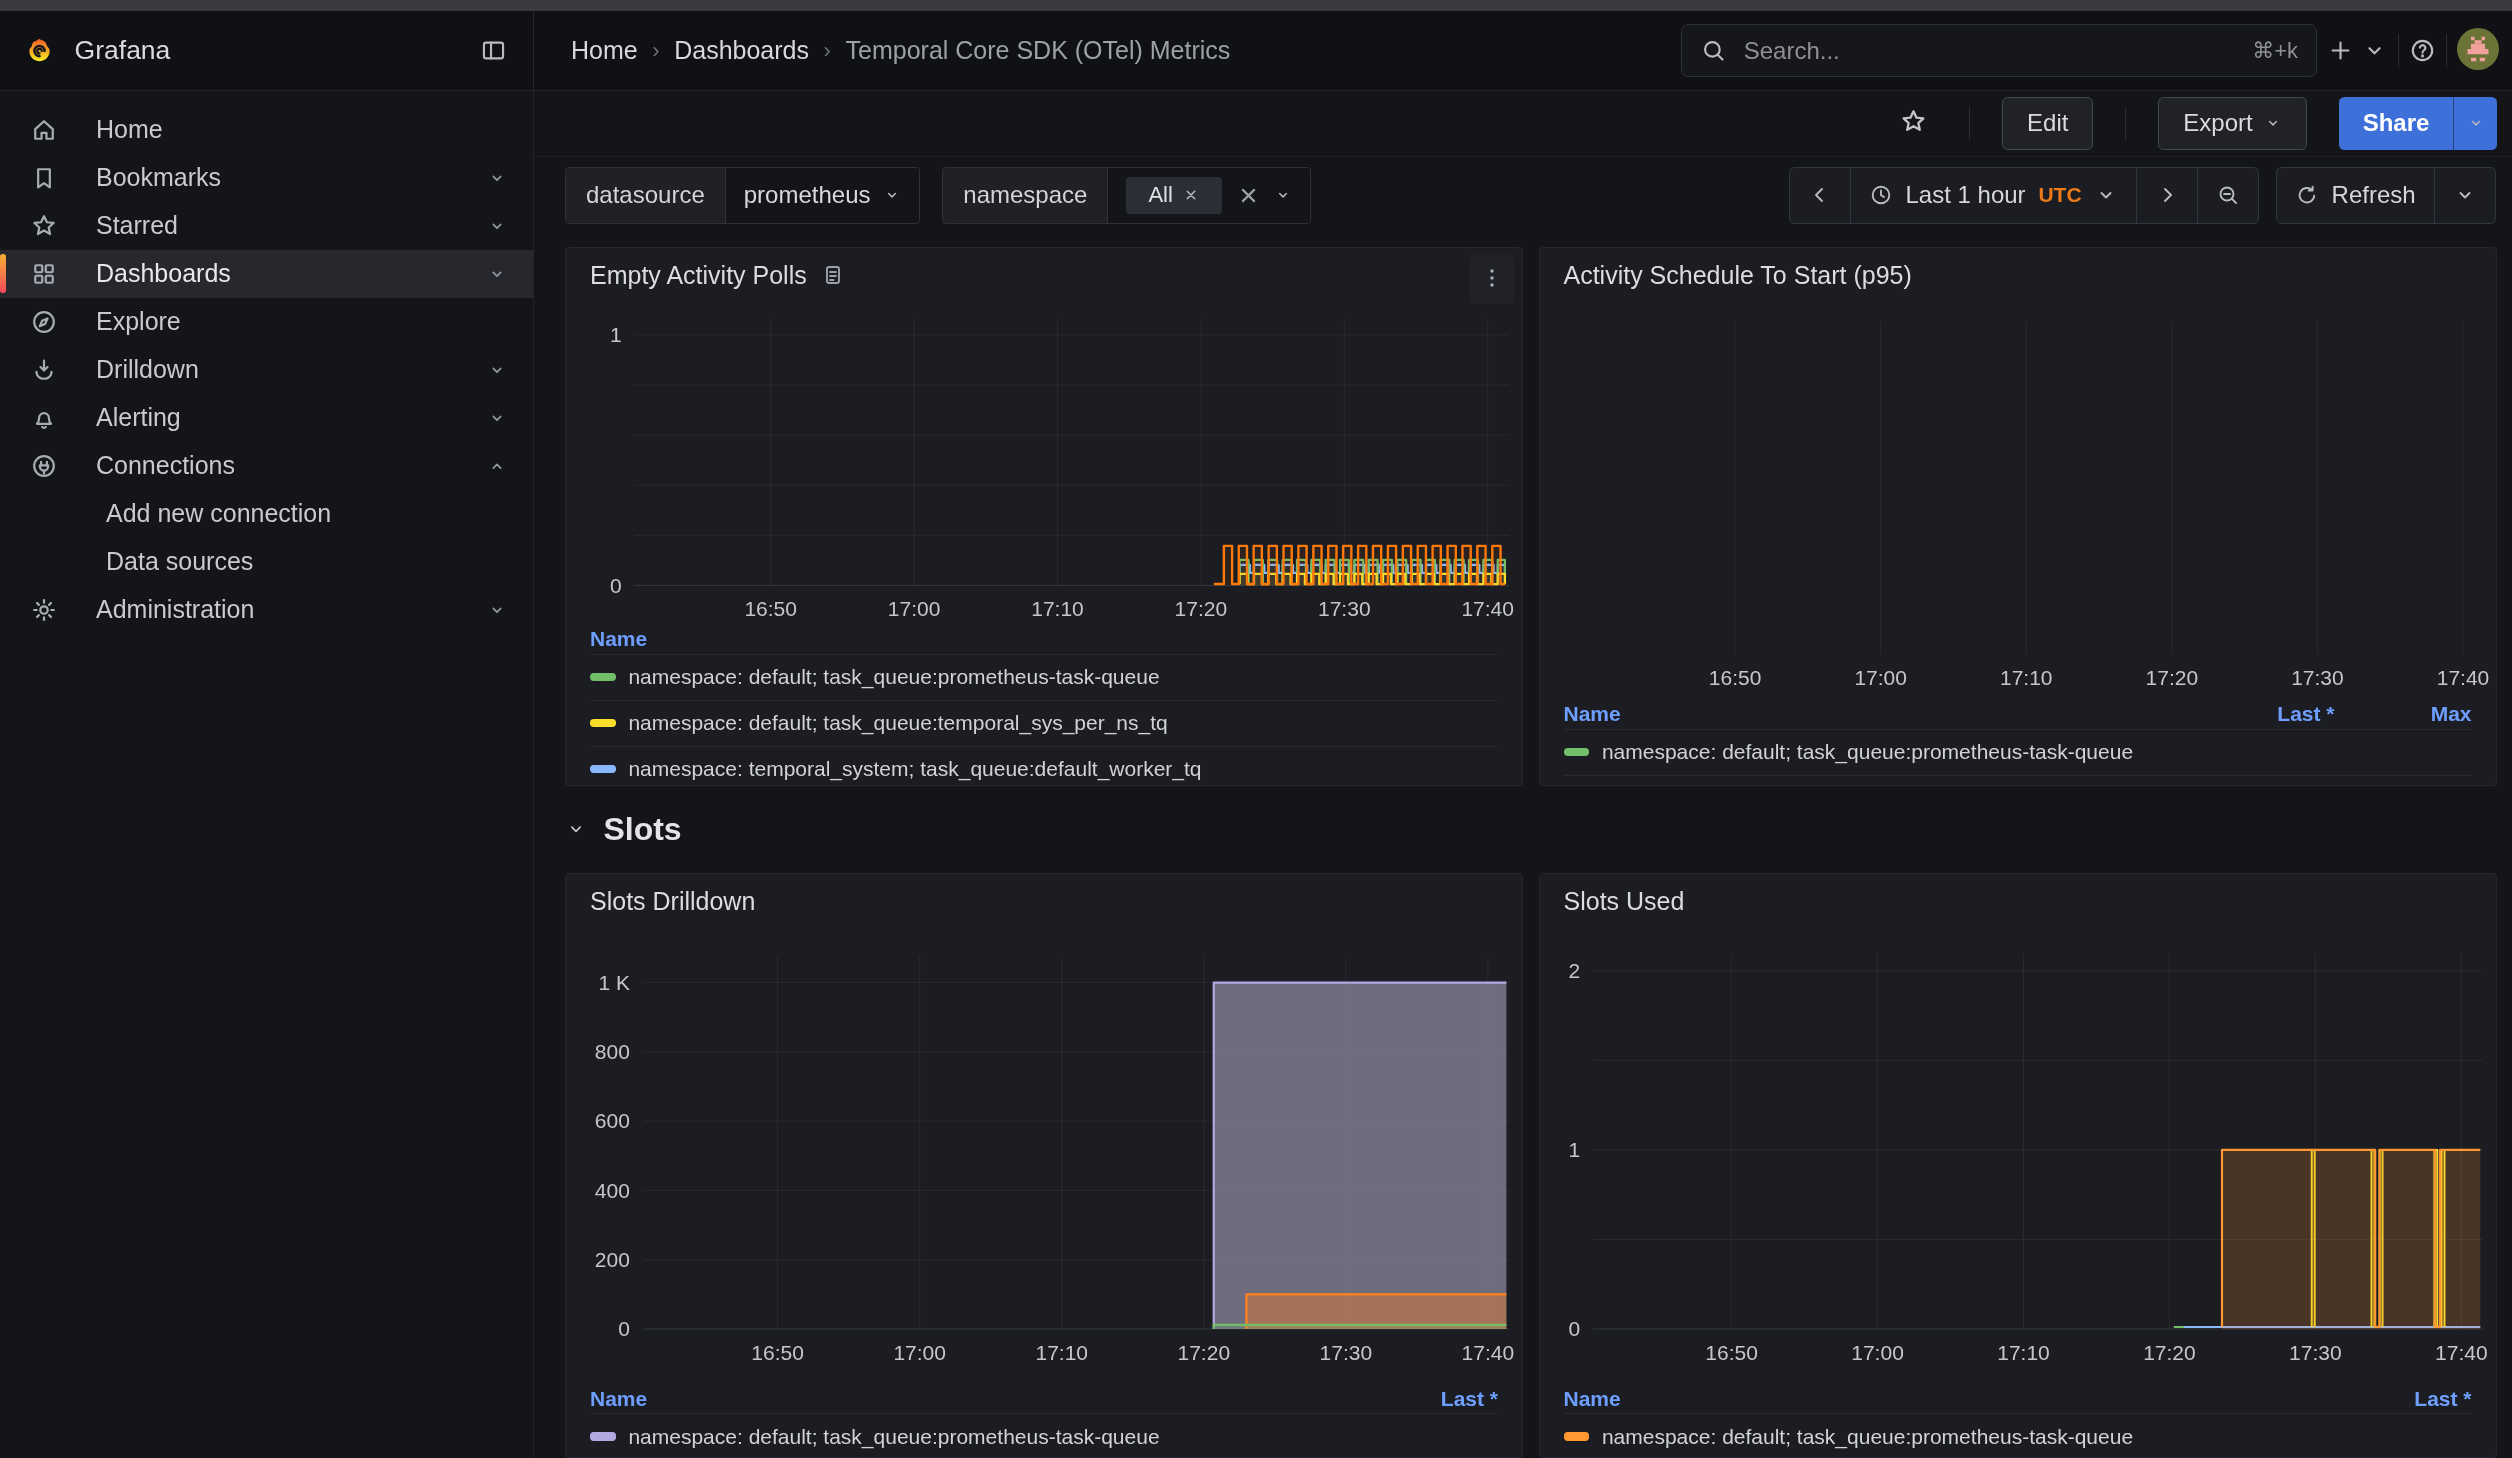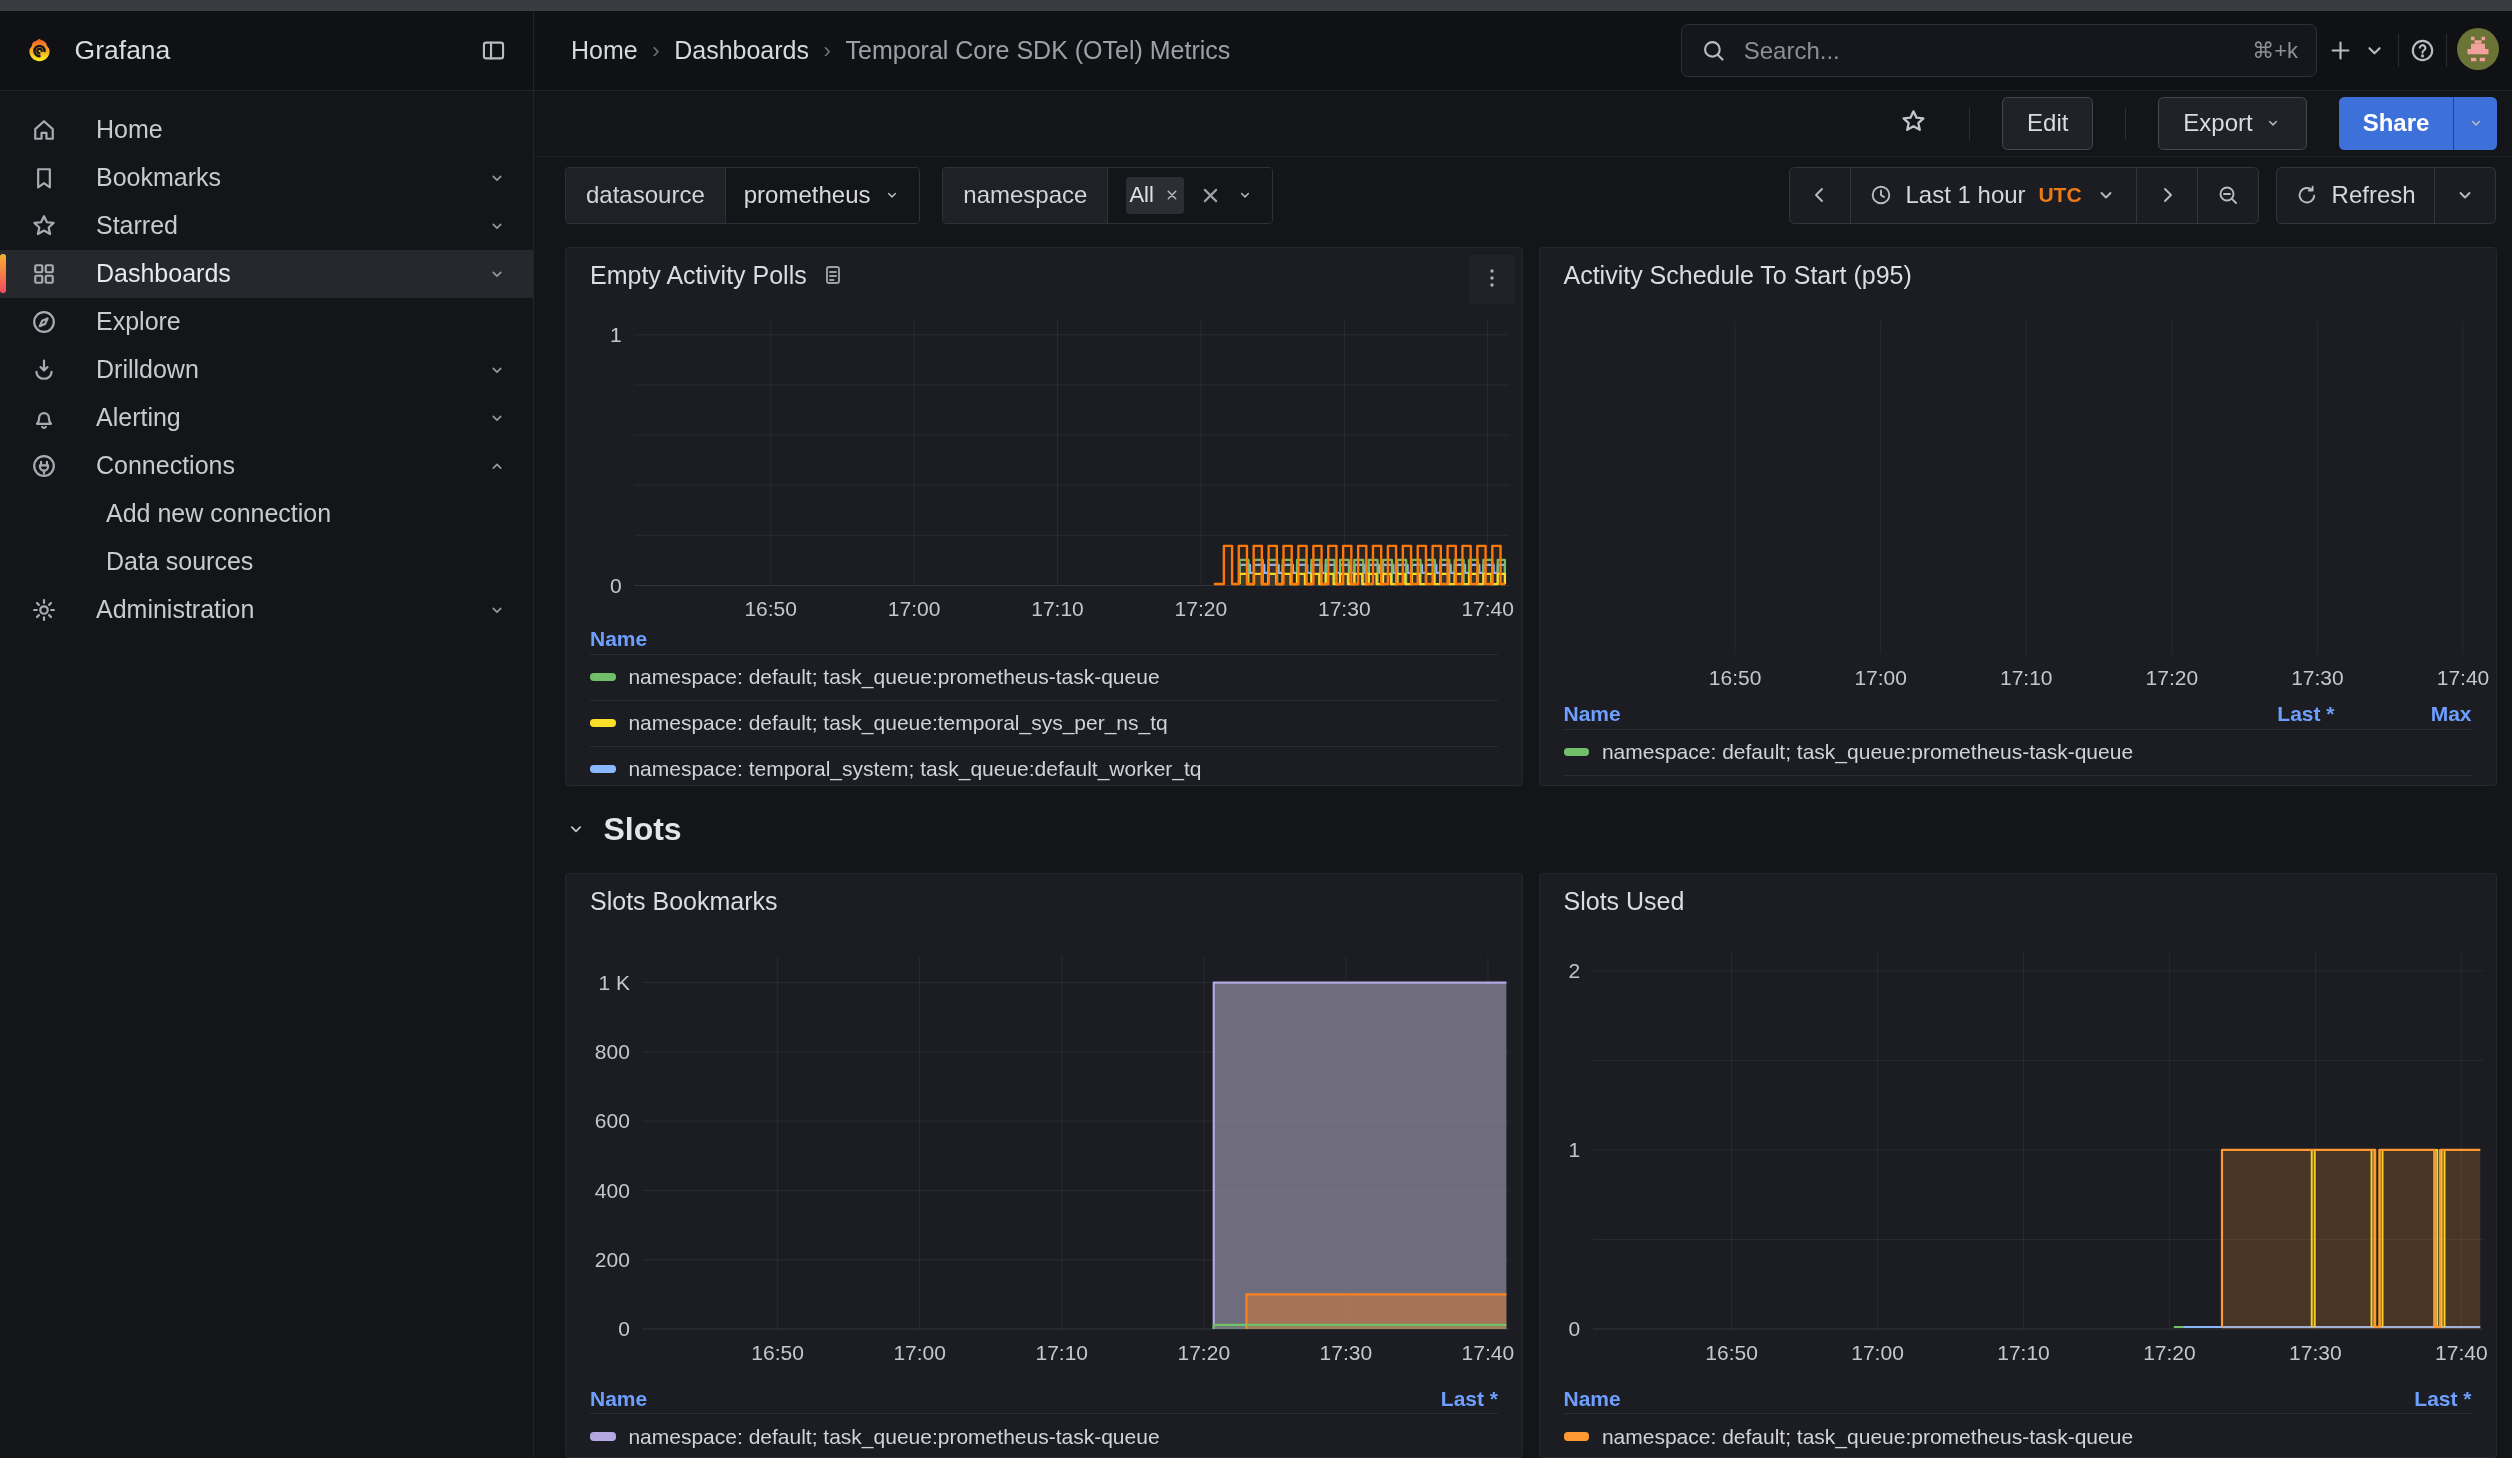--- a/index.html
+++ b/index.html
@@ -70,21 +70,21 @@
   
   .controls{ height:91px; display:flex; align-items:center; padding:0 16.4px 0 31px; }
   .filters{ display:flex; gap:22px; }
   .fgroup{ display:flex; height:57px; border:0.9px solid #2F3137; border-radius:3.7px;
     overflow:hidden; font-size:24px; }
   .flabel{ background:#1F2126; display:flex; align-items:center; padding:0 20px; color:#D3D4D8; }
   .fvalue{ background:#141519; display:flex; align-items:center; gap:12.8px; padding:0 18px;
     border-left:0.9px solid #2F3137; color:#D8D9DD; cursor:pointer; }
   .fvalue .caret svg, .chip svg{ width:18px; height:18px; }
   .chip{ background:#2C2E35; border-radius:3.7px; height:37px; display:flex; align-items:center;
-    gap:9px; padding:0 3px; font-size:22px; color:#E0E1E5; }
+    gap:9px; padding:0 22px; font-size:22px; color:#E0E1E5; }
   .dimx{ color:#9DA0A7; }
   .timebar{ margin-left:auto; display:flex; gap:16.4px; }
   .tgroup{ display:flex; height:57px; border:0.9px solid #33363C; border-radius:5.5px;
     background:#1B1D22; overflow:hidden; }
   .tseg{ display:flex; align-items:center; padding:0 18px; gap:12.8px; font-size:24px;
     color:#D6D7DB; border-left:0.9px solid #33363C; cursor:pointer; }
   .tseg:first-child{ border-left:none; }
   .tseg svg{ width:24px; height:24px; }
   .utc{ color:#EB7B18; font-weight:600; font-size:21px; }
 
@@ -567,21 +567,21 @@
           <span class="icon">
               <svg viewBox="0 0 24 24" fill="none" stroke="currentColor" stroke-width="1.9" stroke-linecap="round" stroke-linejoin="round">
                 <path d="M7.5 10l4.5 4.5L16.5 10"></path>
               </svg>
             </span>
           <span>Slots</span>
         </div>
 
         <section class="panel bottom">
           <div class="p-title">
-            <span>Slots Bookmarks</span>
+            <span>Slots Drilldown</span>
           </div>
           <div class="chart ch-2"><svg width="956" height="455" viewBox="0 0 1047 498">
                 <line x1="231.79508196721312" x2="231.79508196721312" y1="30" y2="438" stroke="rgba(204,204,220,0.09)"></line>
                 <text x="231.79508196721312" y="472" text-anchor="middle" fill="#C6C7CC" font-size="23">16:50</text>
                 <line x1="387.3688524590164" x2="387.3688524590164" y1="30" y2="438" stroke="rgba(204,204,220,0.09)"></line>
                 <text x="387.3688524590164" y="472" text-anchor="middle" fill="#C6C7CC" font-size="23">17:00</text>
                 <line x1="542.9426229508197" x2="542.9426229508197" y1="30" y2="438" stroke="rgba(204,204,220,0.09)"></line>
                 <text x="542.9426229508197" y="472" text-anchor="middle" fill="#C6C7CC" font-size="23">17:10</text>
                 <line x1="698.516393442623" x2="698.516393442623" y1="30" y2="438" stroke="rgba(204,204,220,0.09)"></line>
                 <text x="698.516393442623" y="472" text-anchor="middle" fill="#C6C7CC" font-size="23">17:20</text>

